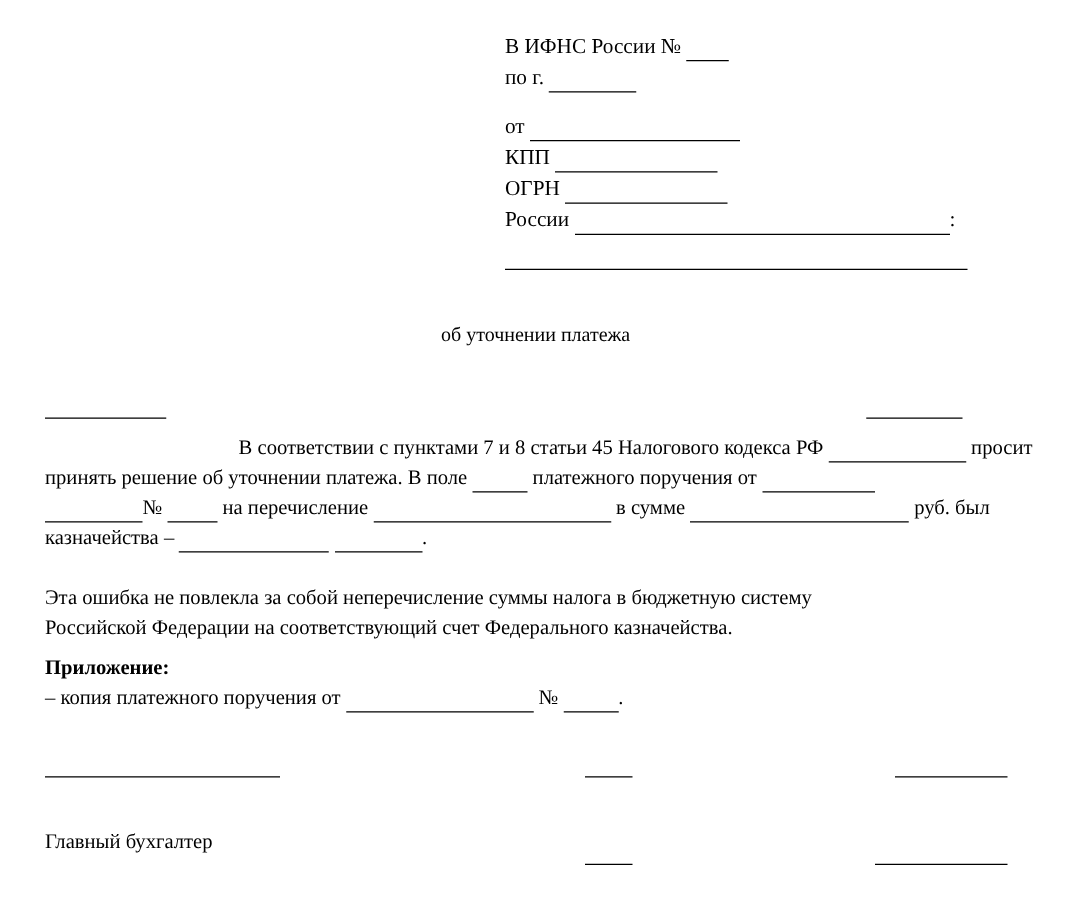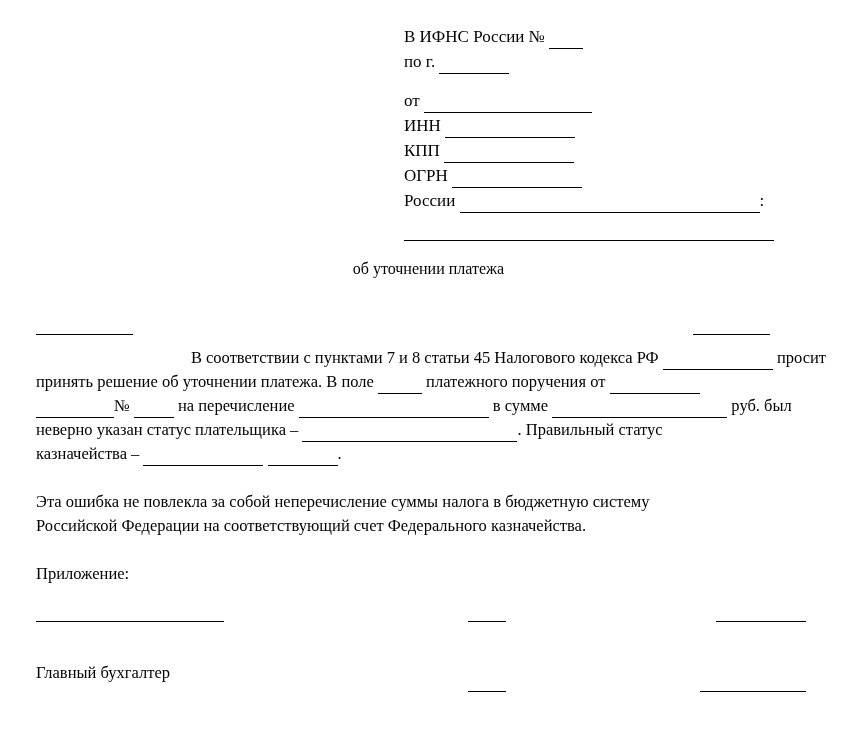--- a/index.html
+++ b/index.html
@@ -96,21 +96,21 @@
   .topline-right {
     position: absolute;
     left: 657px;
     top: 8px;
     width: 77px;
     border-bottom: 1px solid #000;
   }
   .para { margin: 0; }
   .para.p1 { margin-top: 4px; text-align: right; }
   .gap-para { margin-top: 24px; }
-  .gap-para2 { margin-top: 24px; }
+  .gap-para2 { margin-top: 8px; font-weight: bold; }
 
   .u { display: inline-block; border-bottom: 1px solid #000; height: 16px; vertical-align: bottom; }
   .u40 { width: 40px; }
   .u44 { width: 44px; }
   .u70 { width: 70px; }
   .u78 { width: 78px; }
   .u90 { width: 90px; }
   .u110 { width: 110px; }
   .u120 { width: 120px; }
   .u150 { width: 150px; }
@@ -146,23 +146,20 @@
       <span>В ИФНС России № </span><span class="ul ul-xs"></span>
     </span>
     <span class="hdr-line">
       <span>по г. </span><span class="ul ul-s"></span>
     </span>
     <span class="hdr-line" style="display:block;height:14px;"></span>
     <span class="hdr-line">
       <span>от </span><span class="ul ul-l"></span>
     </span>
     <span class="hdr-line">
-      <span>ИНН </span><span class="ul ul-m"></span>
-    </span>
-    <span class="hdr-line">
       <span>КПП </span><span class="ul ul-m"></span>
     </span>
     <span class="hdr-line">
       <span>ОГРН </span><span class="ul ul-m"></span>
     </span>
     <span class="hdr-line">
       <span>России </span><span class="ul ul-addr"></span><span>:</span>
     </span>
     <span class="ul-full"></span>
   </div>
@@ -177,28 +174,28 @@
       <span class="topline-left"></span>
       <span class="topline-right"></span>
     </div>
 
     <p class="para p1"><span>В соответствии с пунктами 7 и 8 статьи 45 Налогового кодекса РФ </span><span class="u u110"></span><span> просит</span></p>
 
     <p class="para"><span>принять решение об уточнении платежа. В поле </span><span class="u u44"></span><span> платежного поручения от </span><span class="u u90"></span></p>
 
     <p class="para"><span class="u u78"></span><span>№ </span><span class="u u40"></span><span> на перечисление </span><span class="u u190"></span><span> в сумме </span><span class="u u175"></span><span> руб. был</span></p>
 
-    <p class="para"><span>неверно указан  статус плательщика  – </span><span class="u u215"></span><span>. Правильный  статус</span></p>
 
     <p class="para"><span>казначейства  – </span><span class="u u120"></span><span> </span><span class="u u70"></span><span>.</span></p>
 
     <p class="para gap-para"><span>Эта ошибка не повлекла за собой неперечисление суммы налога в бюджетную систему</span></p>
     <p class="para"><span>Российской Федерации на соответствующий счет Федерального казначейства.</span></p>
 
     <p class="para gap-para2"><span>Приложение:</span></p>
+    <p class="para"><span>– копия платежного поручения от </span><span class="u u150"></span><span> № </span><span class="u u44"></span><span>.</span></p>
   </div>
 
   <span class="sig-line sig1-left"></span>
   <span class="sig-line sig1-mid"></span>
   <span class="sig-line sig1-right"></span>
 
   <div class="accountant">Главный бухгалтер</div>
 
   <span class="sig-line sig2-mid"></span>
   <span class="sig-line sig2-right"></span>

